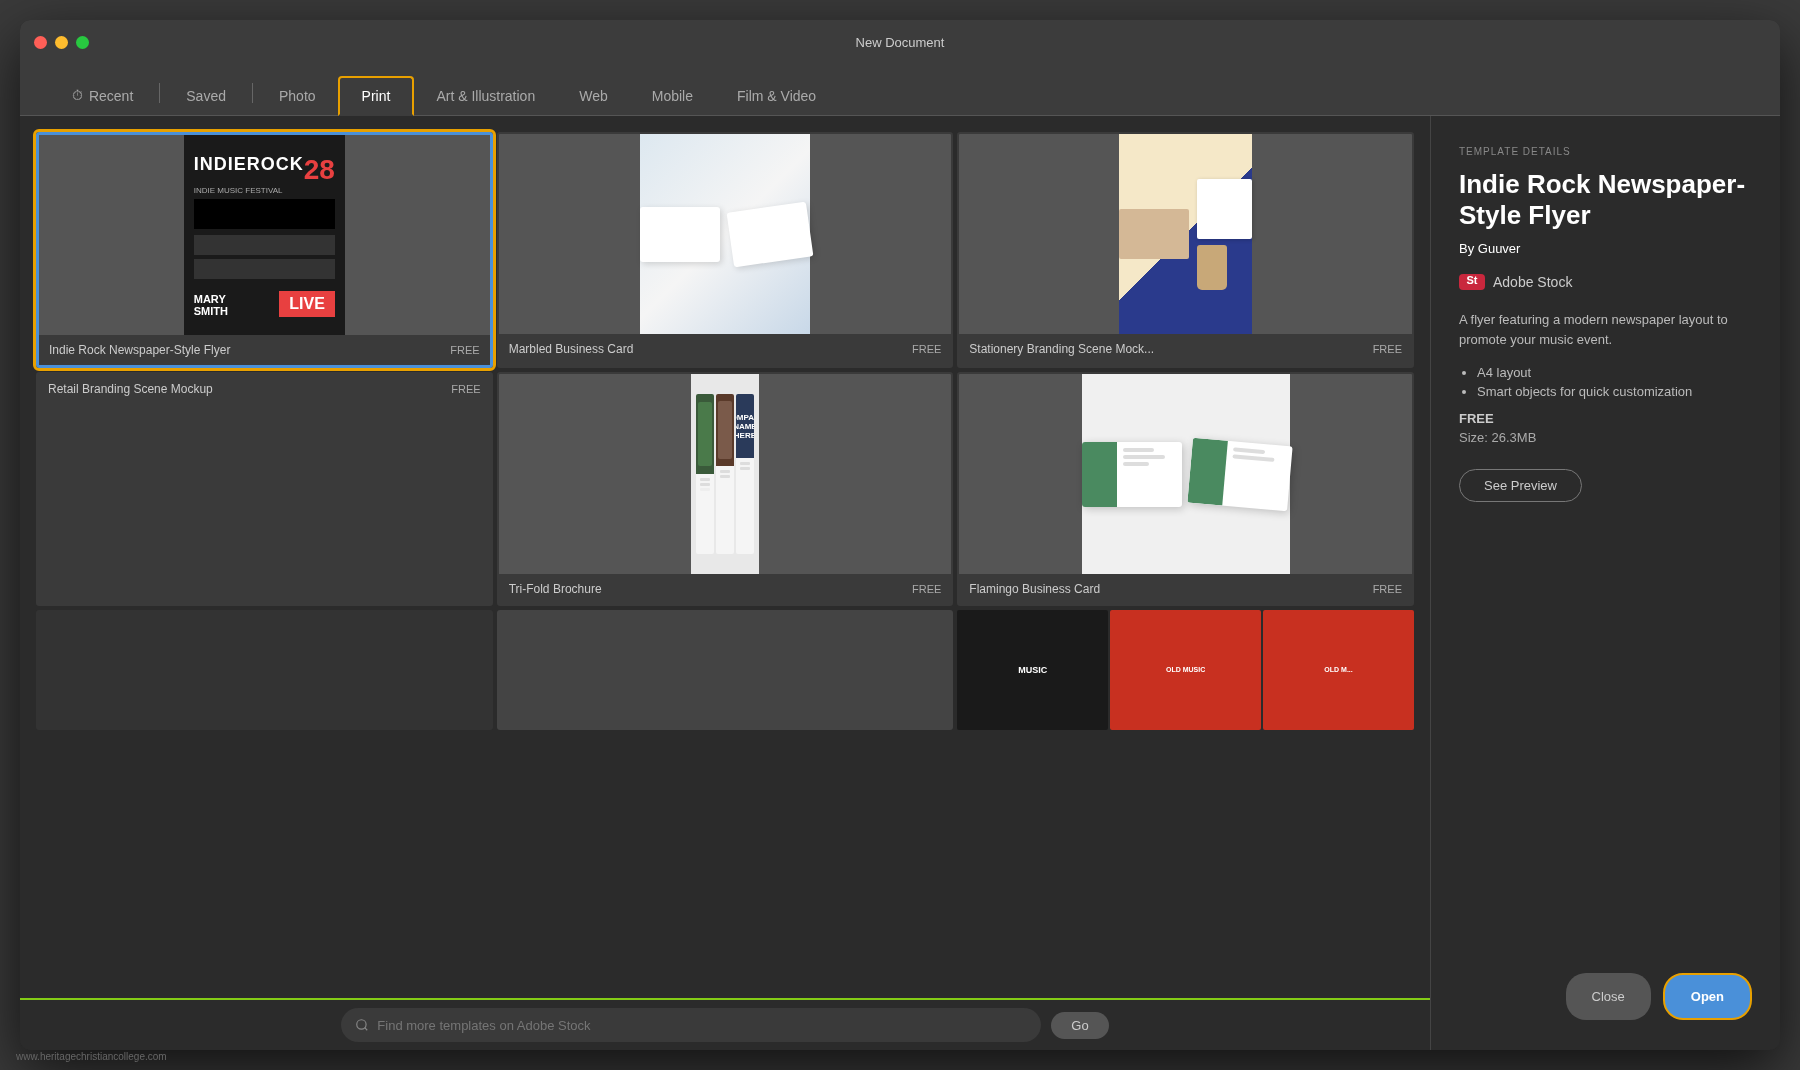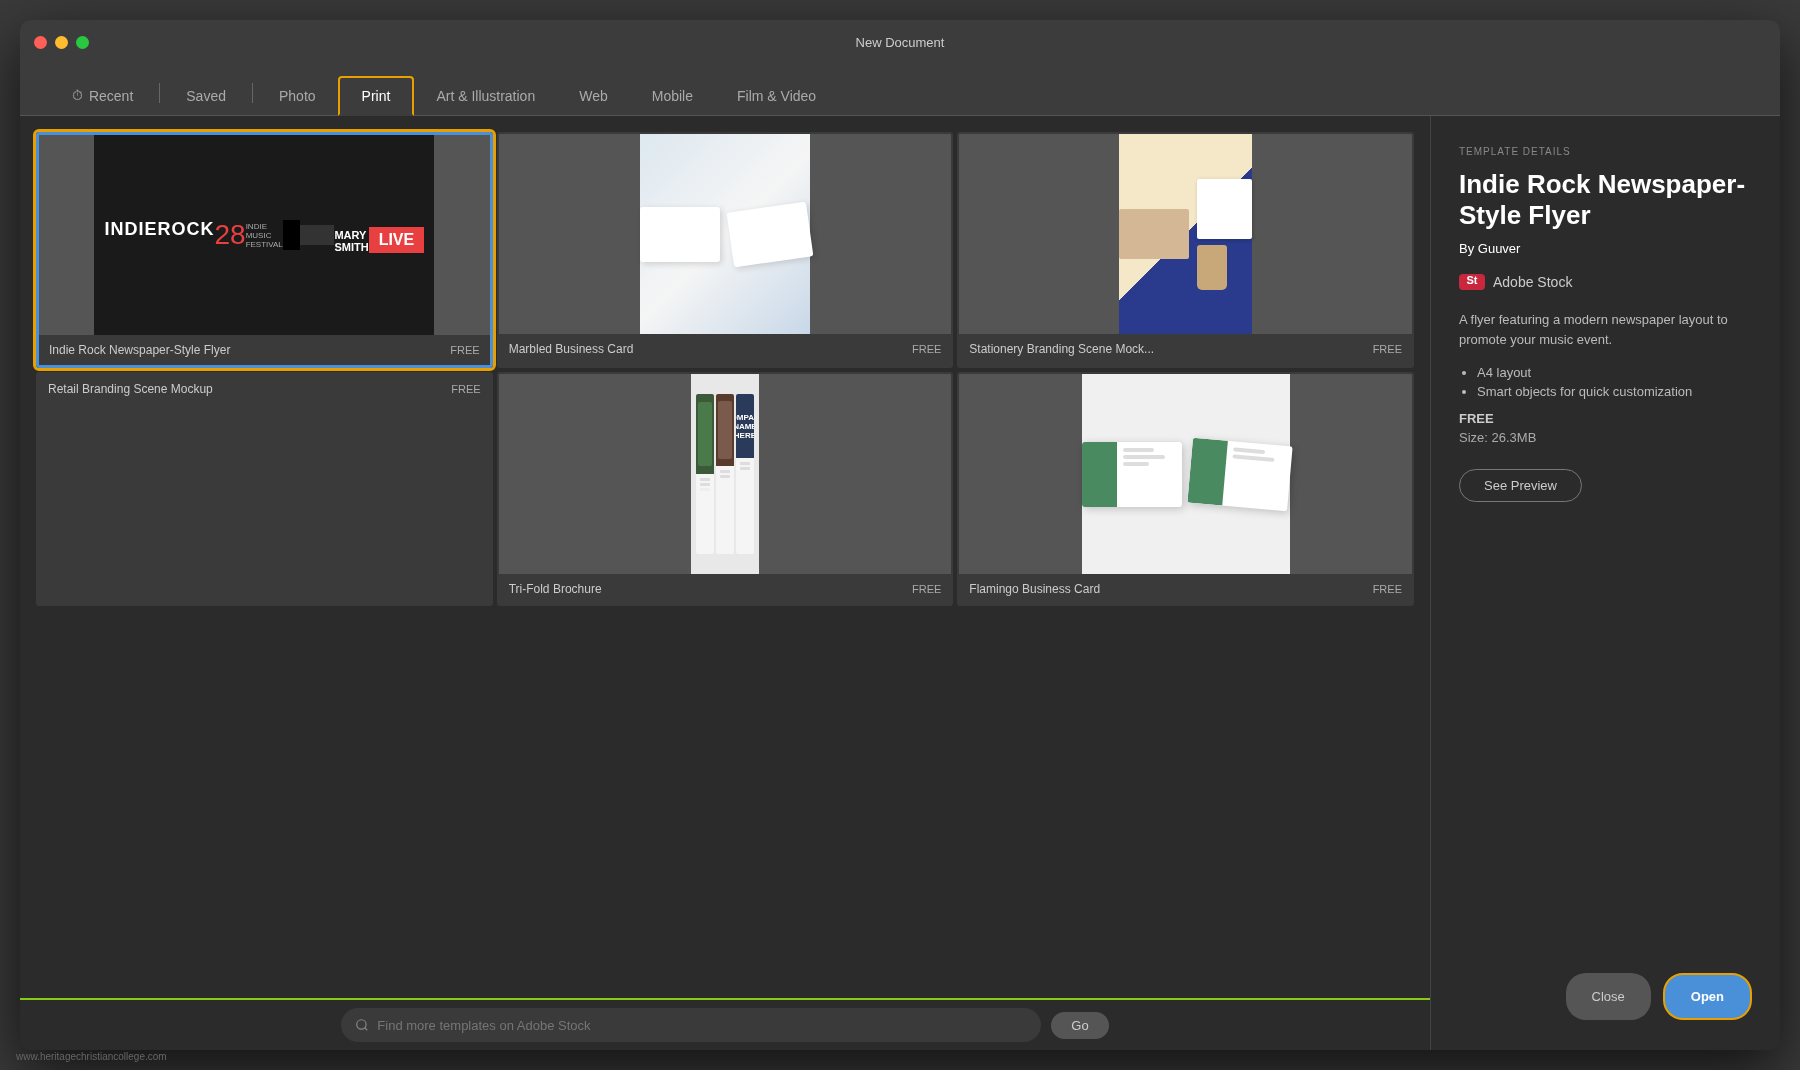--- a/index.html
+++ b/index.html
@@ -297,29 +297,29 @@
       border-radius: 20px;
       padding: 9px 26px;
       font-size: 13px;
       font-weight: 600;
       cursor: pointer;
     }
     
     .indie-rock-bg {
       background: #1a1a1a;
       display: flex;
-      flex-direction: row;
+      flex-direction: column;
       align-items: center;
       justify-content: center;
       padding: 10px;
       color: white;
       height: 100%;
     }
     .indie-top { font-size: 18px; font-weight: 900; letter-spacing: 1px; color: #fff; }
-    .indie-num { font-size: 28px; font-weight: 400; color: #e84040; }
+    .indie-num { font-size: 28px; font-weight: 700; color: #e84040; }
     .indie-black-bar { background: #000; width: 100%; height: 30px; margin: 4px 0; }
     .indie-black-bar2 { background: #333; width: 100%; height: 20px; margin: 2px 0; }
     .indie-live { background: #e84040; color: white; font-size: 16px; font-weight: 900; padding: 4px 10px; }
     .marbled-bg {
       background: linear-gradient(135deg, #dde8f0, #f5f5f5, #c8d8e8);
       height: 100%;
       display: flex;
       align-items: center;
       justify-content: center;
       gap: 10px;
@@ -575,20 +575,35 @@
               </div>
             </div>
             <div class="template-card-footer">
               <span class="template-card-name">Flamingo Business Card</span>
               <span class="template-card-badge">FREE</span>
             </div>
           </div>
 
         </div>
 
+        <div style="display:grid; grid-template-columns: repeat(3, 1fr); gap:4px; margin-top:4px; height:120px;">
+          <div style="background:#333; border-radius:3px; cursor:pointer;"></div>
+          <div style="background:#444; border-radius:3px; cursor:pointer;"></div>
+          <div style="display:grid; grid-template-columns: repeat(3, 1fr); gap:2px; cursor:pointer;">
+            <div style="background:#1a1a1a; border-radius:2px; display:flex; align-items:center; justify-content:center;">
+              <span style="color:white; font-size:9px; font-weight:900; text-align:center;">MUSIC</span>
+            </div>
+            <div style="background:#c83020; border-radius:2px; display:flex; align-items:center; justify-content:center;">
+              <span style="color:white; font-size:7px; font-weight:900; text-align:center; line-height:1.1;">OLD MUSIC</span>
+            </div>
+            <div style="background:#c83020; border-radius:2px; display:flex; align-items:center; justify-content:center;">
+              <span style="color:white; font-size:7px; font-weight:900; text-align:center; line-height:1.1;">OLD M...</span>
+            </div>
+          </div>
+        </div>
 
       </div>
 
       <div class="search-bar">
         <div class="search-input-wrapper">
           <svg width="14" height="14" viewBox="0 0 24 24" fill="none" stroke="#888" stroke-width="2">
             <circle cx="11" cy="11" r="8"></circle>
               <line x1="21" y1="21" x2="16.65" y2="16.65"></line>
           </svg>
           <input type="text" placeholder="Find more templates on Adobe Stock" style="">

